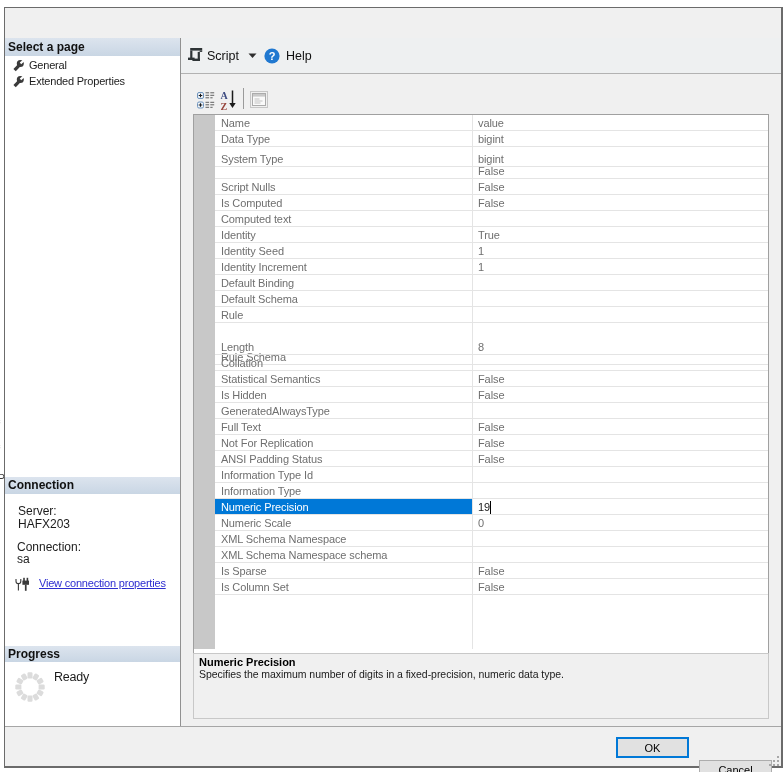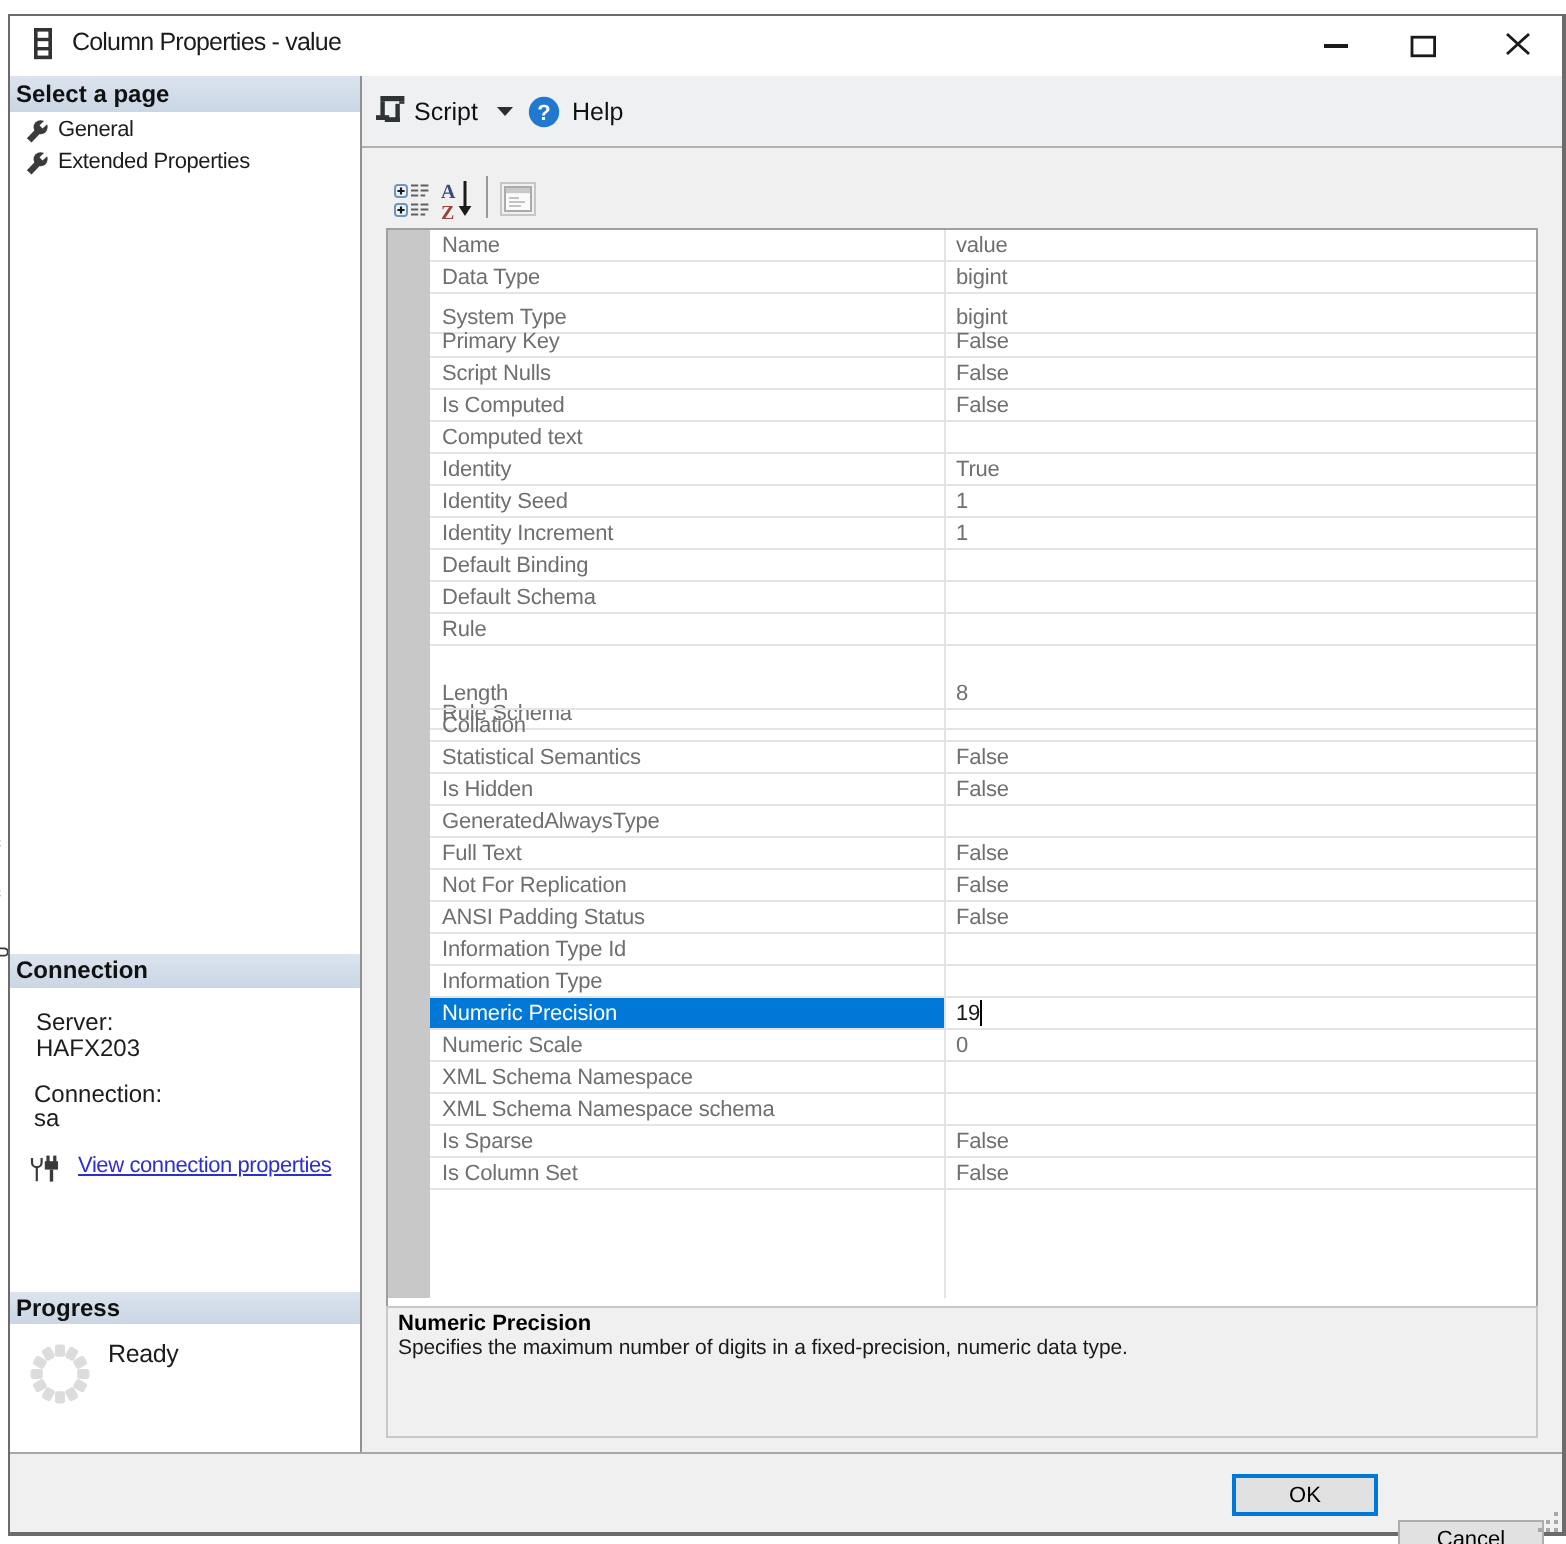--- a/index.html
+++ b/index.html
@@ -28,35 +28,20 @@
 </style>
 </head>
 <body>
 
 <div class="frag" style="left:-4px; top:416px; font-size:9px;">c</div>
 <div class="frag" style="left:-4px; top:441px; font-size:9px;">c</div>
 <div class="frag" style="left:-2px; top:472px; font-size:10.5px;">P</div>
 
 <div class="window">
 
-  <div class="titlebar">
-    <svg class="abs" style="left:12px; top:6px;" width="10" height="16" viewBox="0 0 10 16">
-      <rect x="0.9" y="0.9" width="7.2" height="13.8" fill="#ffffff" stroke="#333333" stroke-width="1.8"></rect>
-      <rect x="1" y="4.9" width="7" height="1.7" fill="#333333"></rect>
-      <rect x="1" y="9.5" width="7" height="1.7" fill="#333333"></rect>
-    </svg>
-    <div class="title-text">Column Properties - value</div>
-    <div class="abs" style="left:657px; top:14px; width:12px; height:1.5px; background:#1a1a1a;"></div>
-    <svg class="abs" style="left:700px; top:9px;" width="14" height="12" viewBox="0 0 14 12">
-      <rect x="1" y="1.6" width="11.3" height="9.3" fill="none" stroke="#1a1a1a" stroke-width="1.4"></rect>
-    </svg>
-    <svg class="abs" style="left:747px; top:8px;" width="14" height="12" viewBox="0 0 14 12">
-      <path d="M1.5 1 L12.5 11 M12.5 1 L1.5 11" stroke="#1a1a1a" stroke-width="1.4" fill="none"></path>
-    </svg>
-  </div>
 
   <div class="leftpanel"></div>
   <div class="vdivider"></div>
   <div class="phead" style="top:30px; height:18px; line-height:18px;">Select a page</div>
   <svg class="abs wrench" style="left:7px; top:51px;" width="13" height="13" viewBox="0 0 13 13">
     <circle cx="8.3" cy="4.6" r="3.5" fill="#3b3b3b"></circle>
     <path d="M7.4 6.2 L2.6 11.2" stroke="#3b3b3b" stroke-width="3.2"></path>
     <path d="M8.5 4.4 L12 1.2" stroke="#ffffff" stroke-width="2.2"></path>
   </svg>
   <div class="abs item-text" style="left:24px; top:51px;">General</div>
@@ -208,21 +193,20 @@
         </div>
         <div class="grow" style="top:16px;">
           <div class="gname" style="">Data Type</div>
           <div class="gval">bigint</div>
         </div>
         <div class="grow" style="top:36px;">
           <div class="gname" style="">System Type</div>
           <div class="gval">bigint</div>
         </div>
         <div class="grow" style="top:48px;">
-          <div class="gname" style="">Primary Key</div>
           <div class="gval">False</div>
         </div>
         <div class="grow" style="top:64px;">
           <div class="gname" style="">Script Nulls</div>
           <div class="gval">False</div>
         </div>
         <div class="grow" style="top:80px;">
           <div class="gname" style="">Is Computed</div>
           <div class="gval">False</div>
         </div>

